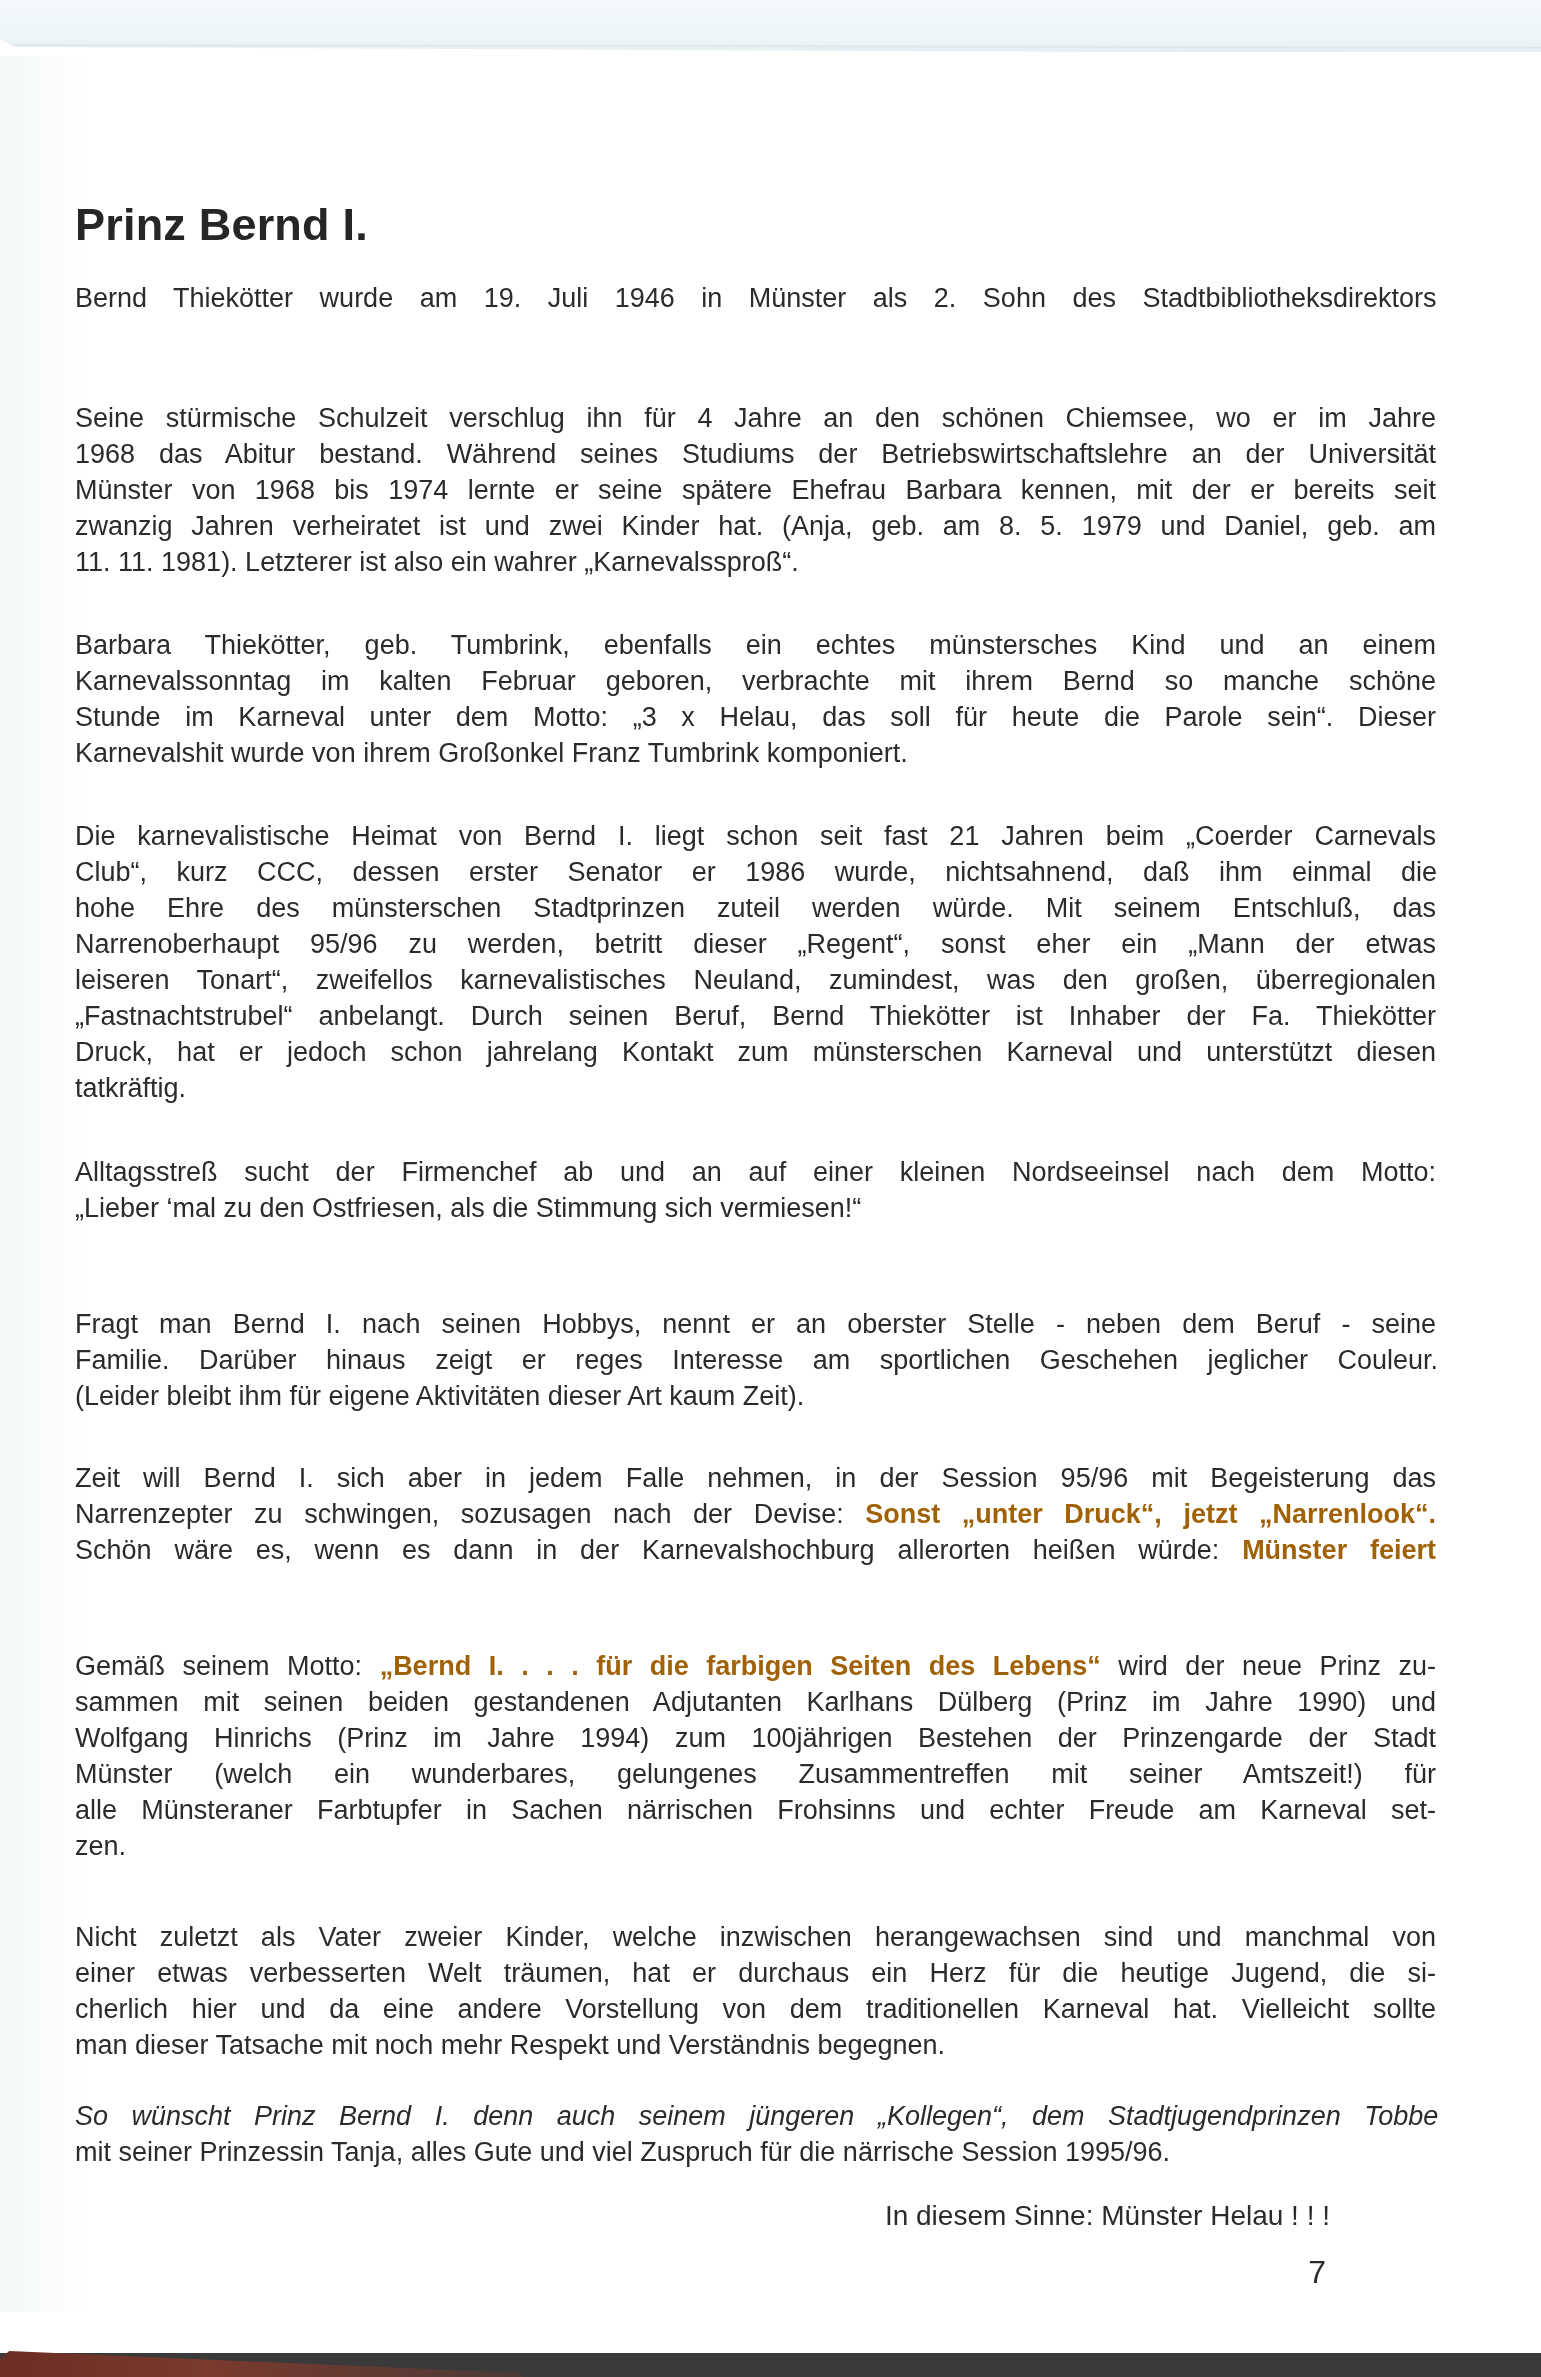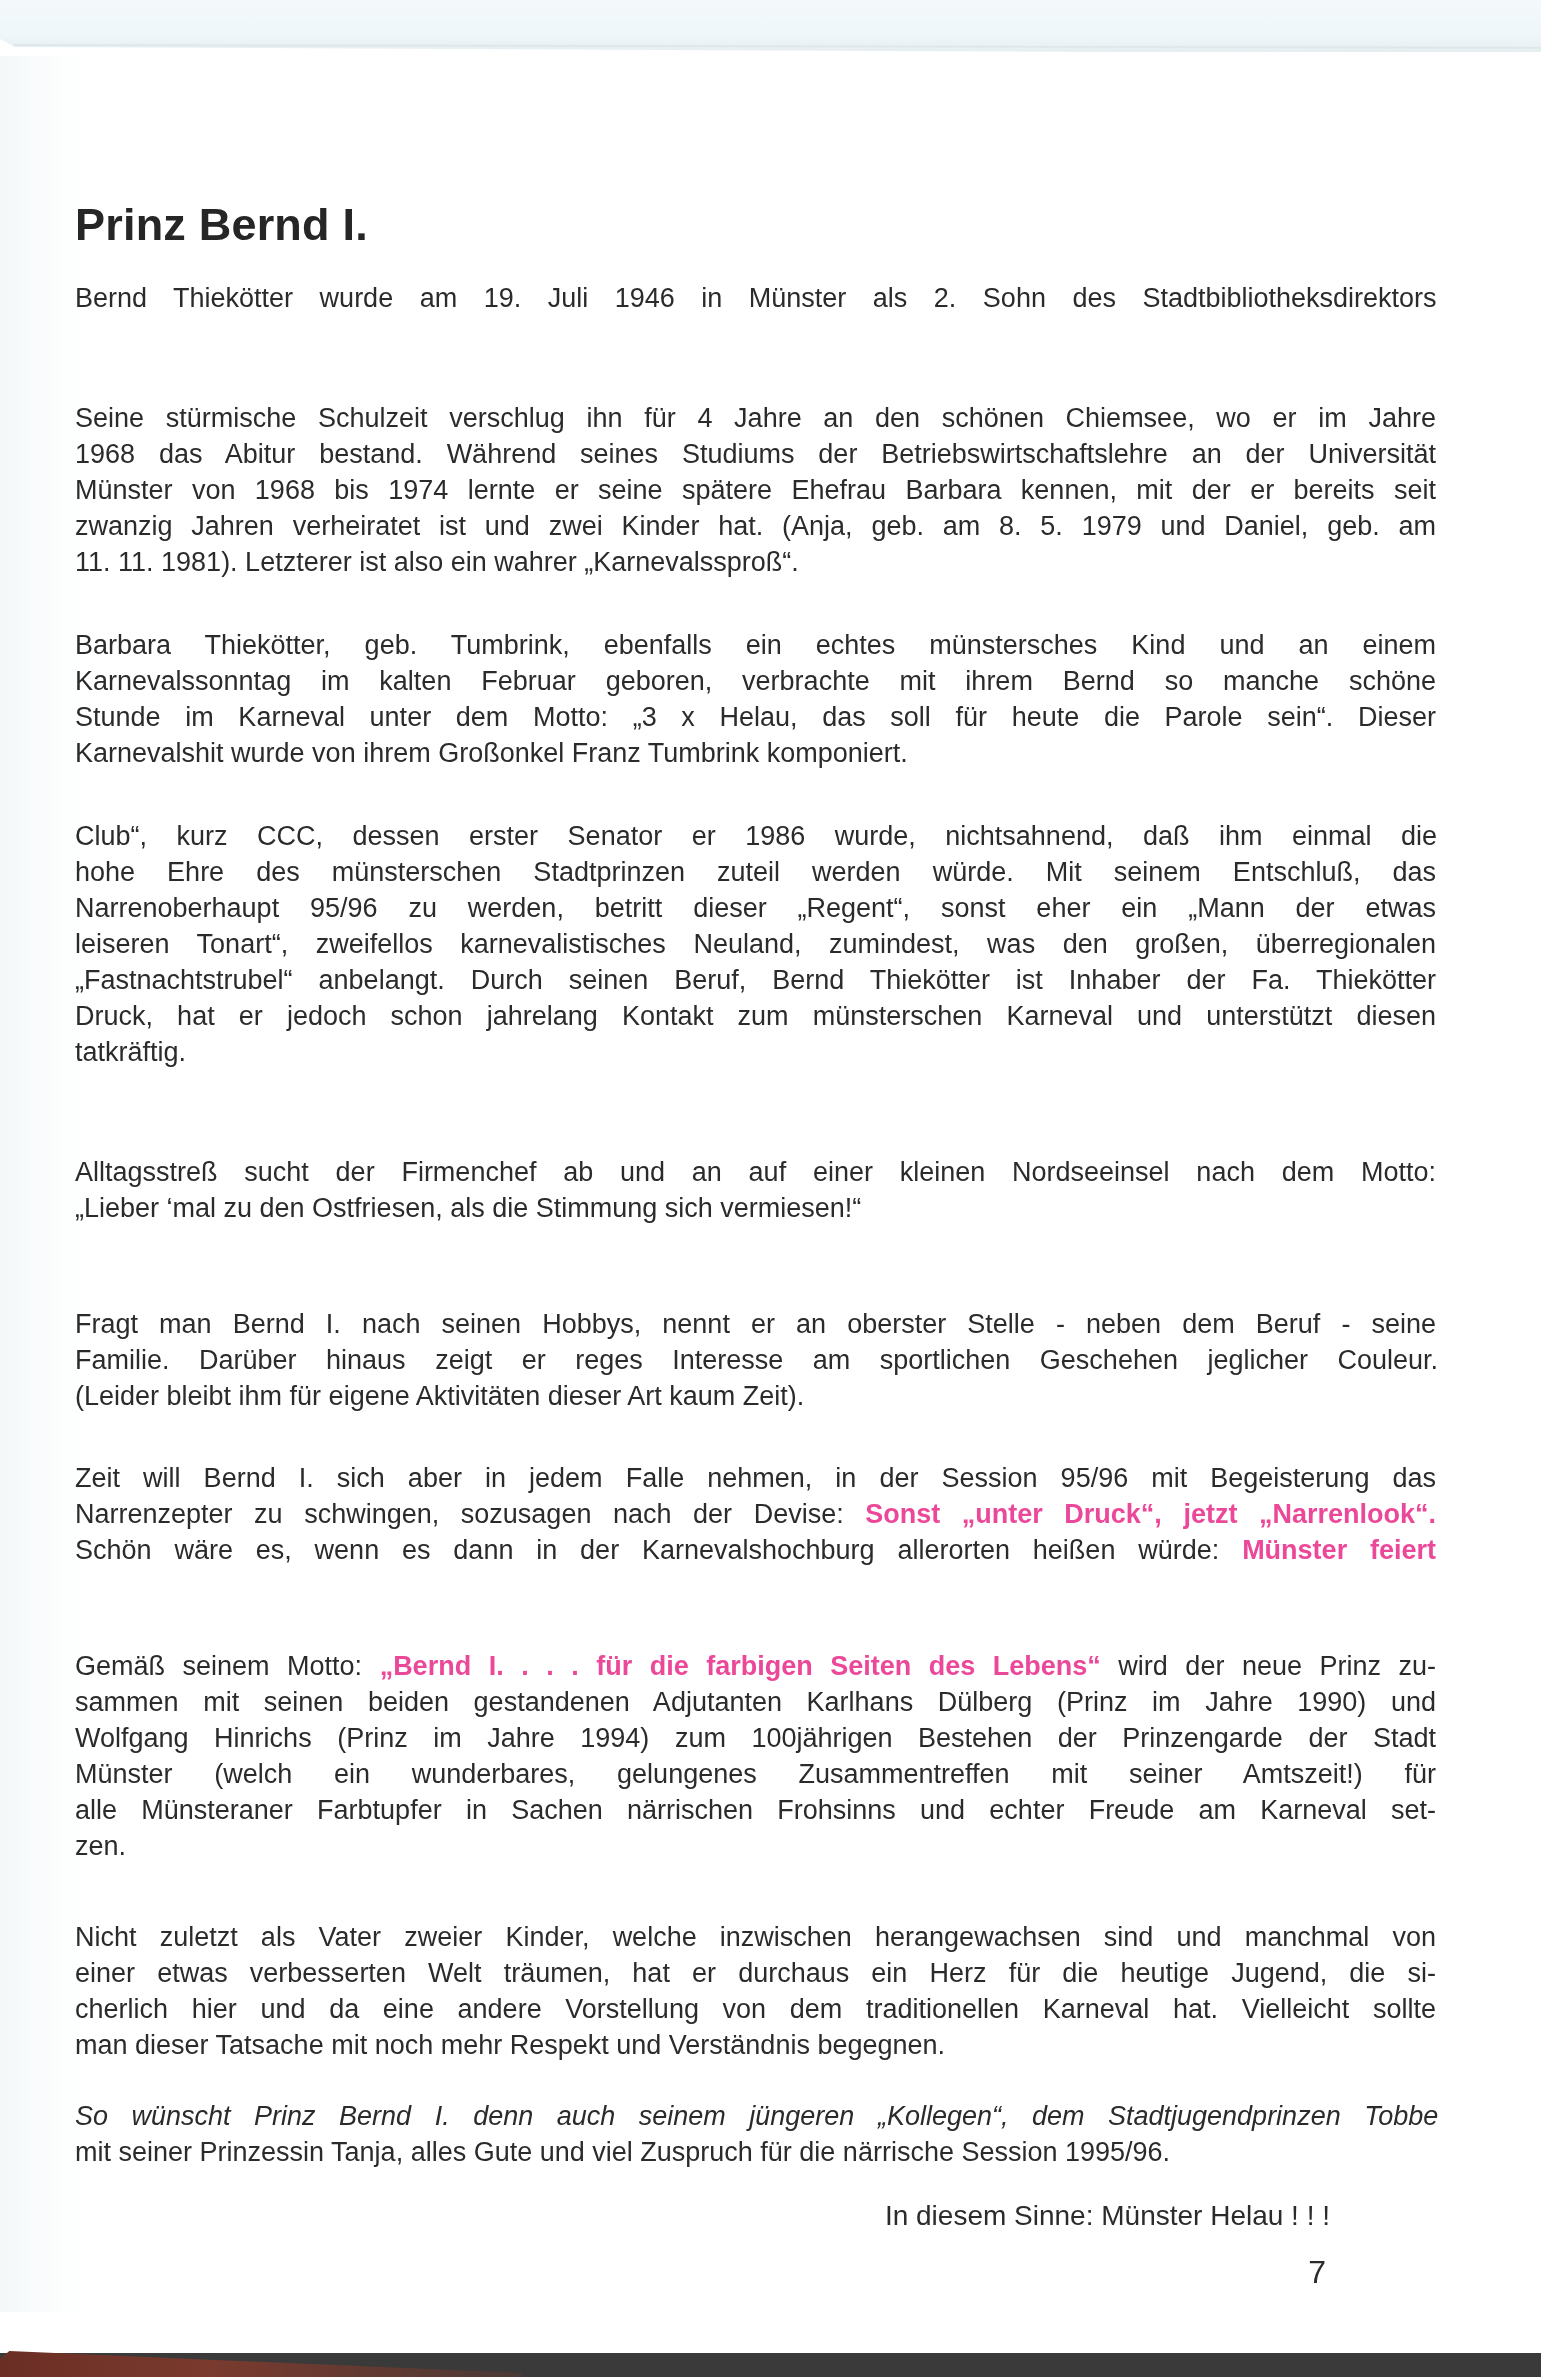--- a/index.html
+++ b/index.html
@@ -84,21 +84,21 @@
       text-align: justify;
       text-align-last: justify;
       transform-origin: left center;
     }
     .line.last {
       text-align: left;
       text-align-last: left;
     }
     .em {
       font-weight: bold;
-      color: #ec4899;
+      color: #a16207;
     }
     .closing {
       position: absolute;
       right: 106px;
       top: 2200px;
       font-size: 28px;
       color: #2b2b2b;
       white-space: nowrap;
     }
     .page-number {
@@ -132,20 +132,21 @@
         <span class="line" style="display: block; word-spacing: 11.2px;"><span>zwanzig Jahren verheiratet ist und zwei Kinder hat. (Anja, geb. am 8. 5. 1979 und Daniel, geb. am</span></span>
         <span class="line last"><span>11. 11. 1981). Letzterer ist also ein wahrer „Karnevalssproß“.</span></span>
       </div>
       <div class="para" style="top: 627px;">
         <span class="line" style="display: block; word-spacing: 26px;"><span>Barbara Thiekötter, geb. Tumbrink, ebenfalls ein echtes münstersches Kind und an einem</span></span>
         <span class="line" style="display: block; word-spacing: 22px;"><span>Karnevalssonntag im kalten Februar geboren, verbrachte mit ihrem Bernd so manche schöne</span></span>
         <span class="line" style="display: block; word-spacing: 17px;"><span>Stunde im Karneval unter dem Motto: „3 x Helau, das soll für heute die Parole sein“. Dieser</span></span>
         <span class="line last"><span>Karnevalshit wurde von ihrem Großonkel Franz Tumbrink komponiert.</span></span>
       </div>
       <div class="para" style="top: 818px;">
+        <span class="line" style="display: block; word-spacing: 14.3px;"><span>Die karnevalistische Heimat von Bernd I. liegt schon seit fast 21 Jahren beim „Coerder Carnevals</span></span>
         <span class="line" style="display: block; word-spacing: 22px;"><span>Club“, kurz CCC, dessen erster Senator er 1986 wurde, nichtsahnend, daß ihm einmal die</span></span>
         <span class="line" style="display: block; word-spacing: 24.4px;"><span>hohe Ehre des münsterschen Stadtprinzen zuteil werden würde. Mit seinem Entschluß, das</span></span>
         <span class="line" style="display: block; word-spacing: 23px;"><span>Narrenoberhaupt 95/96 zu werden, betritt dieser „Regent“, sonst eher ein „Mann der etwas</span></span>
         <span class="line" style="display: block; word-spacing: 20px;"><span>leiseren Tonart“, zweifellos karnevalistisches Neuland, zumindest, was den großen, überregionalen</span></span>
         <span class="line" style="display: block; word-spacing: 18.4px;"><span>„Fastnachtstrubel“ anbelangt. Durch seinen Beruf, Bernd Thiekötter ist Inhaber der Fa. Thiekötter</span></span>
         <span class="line" style="display: block; word-spacing: 16.5px;"><span>Druck, hat er jedoch schon jahrelang Kontakt zum münsterschen Karneval und unterstützt diesen</span></span>
         <span class="line last"><span>tatkräftig.</span></span>
       </div>
       <div class="para" style="top: 1154px;">
         <span class="line" style="display: block; word-spacing: 19px;"><span>Alltagsstreß sucht der Firmenchef ab und an auf einer kleinen Nordseeinsel nach dem Motto:</span></span>

